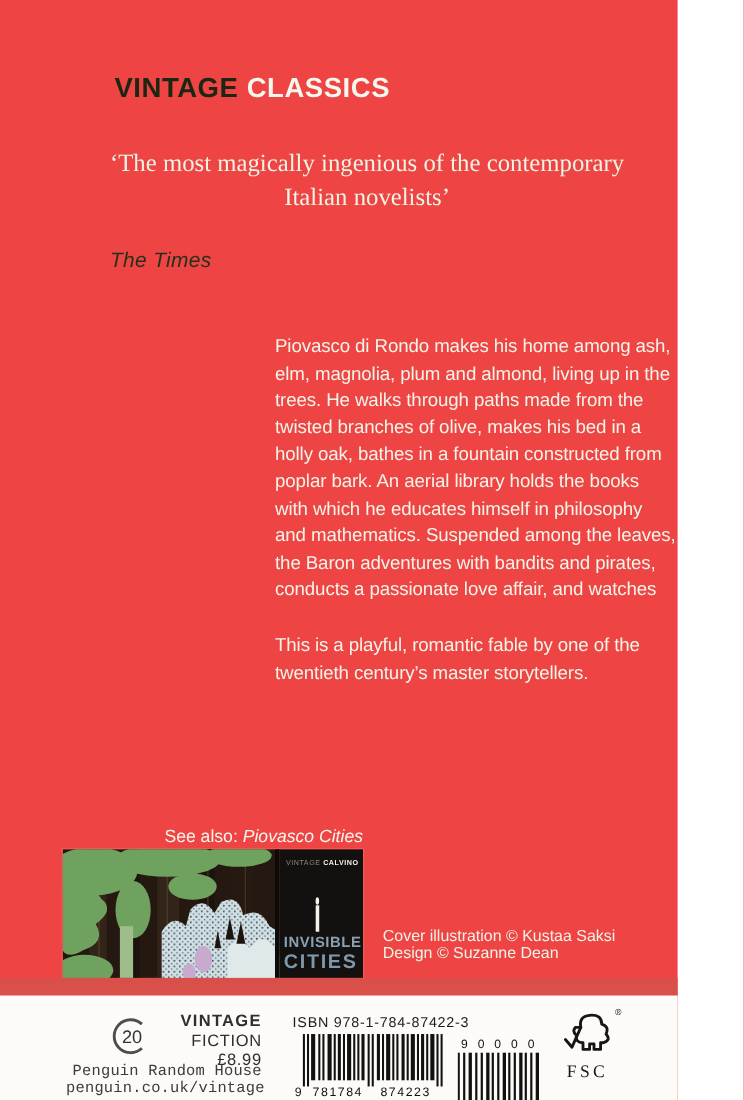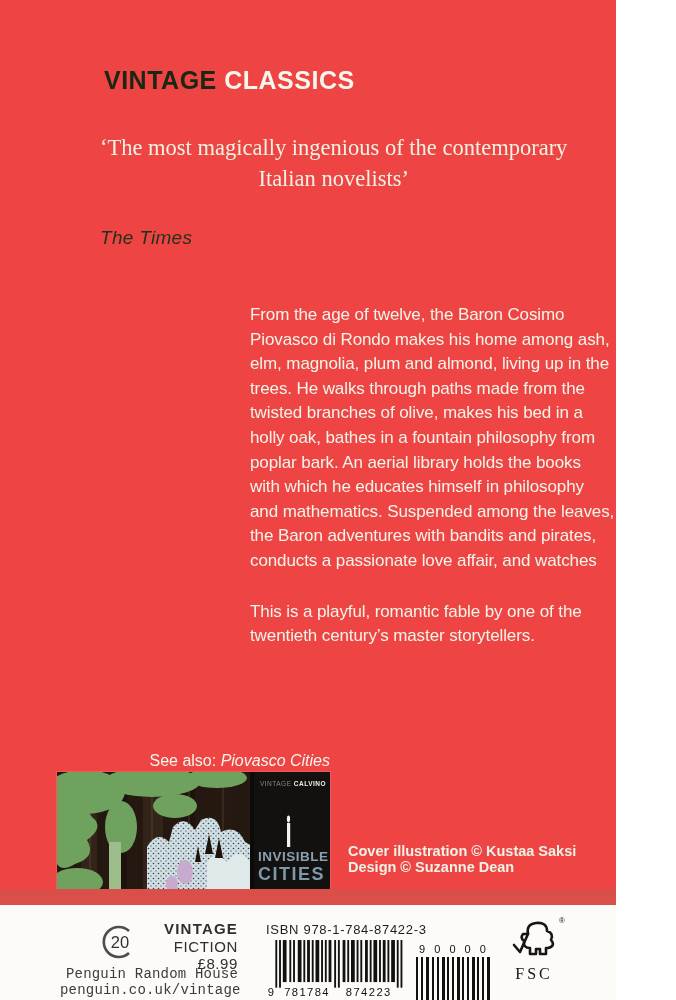--- a/index.html
+++ b/index.html
@@ -40,21 +40,21 @@
     position:absolute;left:57px;top:752px;width:273px;
     text-align:right;font-size:16px;color:#f3f6ec;white-space:nowrap;
   }
   .see-also .title{font-style:italic;}
   .thumb{
     position:absolute;left:57px;top:772px;width:273px;height:117px;
     box-shadow:0 0 0 1px rgba(255,255,255,.12);
   }
   .credits{
     position:absolute;left:348px;top:843px;
-    font-size:14.5px;line-height:16px;color:#eff3e6;white-space:nowrap;font-weight:bold;
+    font-size:14.5px;line-height:16px;color:#eff3e6;white-space:nowrap;
   }
   
   .red-band{position:absolute;left:0;top:889px;width:676px;height:16px;background:#d94f4a;}
   .footer{position:absolute;left:0;top:905px;width:676px;height:95px;background:#fcfbf7;color:#333;}
   
   .c20{position:absolute;left:99px;top:18px;width:38px;height:38px;}
   .imprint{position:absolute;left:130px;top:15px;width:108px;text-align:right;color:#2e2e2e;}
   .imprint .v{font-size:15px;font-weight:700;letter-spacing:1.2px;line-height:18px;}
   .imprint .f{font-size:15px;font-weight:500;letter-spacing:.6px;line-height:17px;}
   .pub{position:absolute;left:60px;top:61px;width:178px;text-align:right;
@@ -80,26 +80,25 @@
   </div>
 
   <div class="quote">
     <div>‘The most magically ingenious of the contemporary</div>
     <div>Italian novelists’</div>
   </div>
   <div class="attribution">The Times</div>
 
   <div class="blurb">
     <div class="para1">
-      <div class="line">From the age of twelve, the Baron Cosimo</div>
       <div class="line">Piovasco di Rondo makes his home among ash,</div>
       <div class="line">elm, magnolia, plum and almond, living up in the</div>
       <div class="line">trees. He walks through paths made from the</div>
       <div class="line">twisted branches of olive, makes his bed in a</div>
-      <div class="line">holly oak, bathes in a fountain philosophy from</div>
+      <div class="line">holly oak, bathes in a fountain constructed from</div>
       <div class="line">poplar bark. An aerial library holds the books</div>
       <div class="line">with which he educates himself in philosophy</div>
       <div class="line">and mathematics. Suspended among the leaves,</div>
       <div class="line">the Baron adventures with bandits and pirates,</div>
       <div class="line">conducts a passionate love affair, and watches</div>
     </div>
     <div class="para2">
       <div class="line">This is a playful, romantic fable by one of the</div>
       <div class="line">twentieth century’s master storytellers.</div>
     </div>

